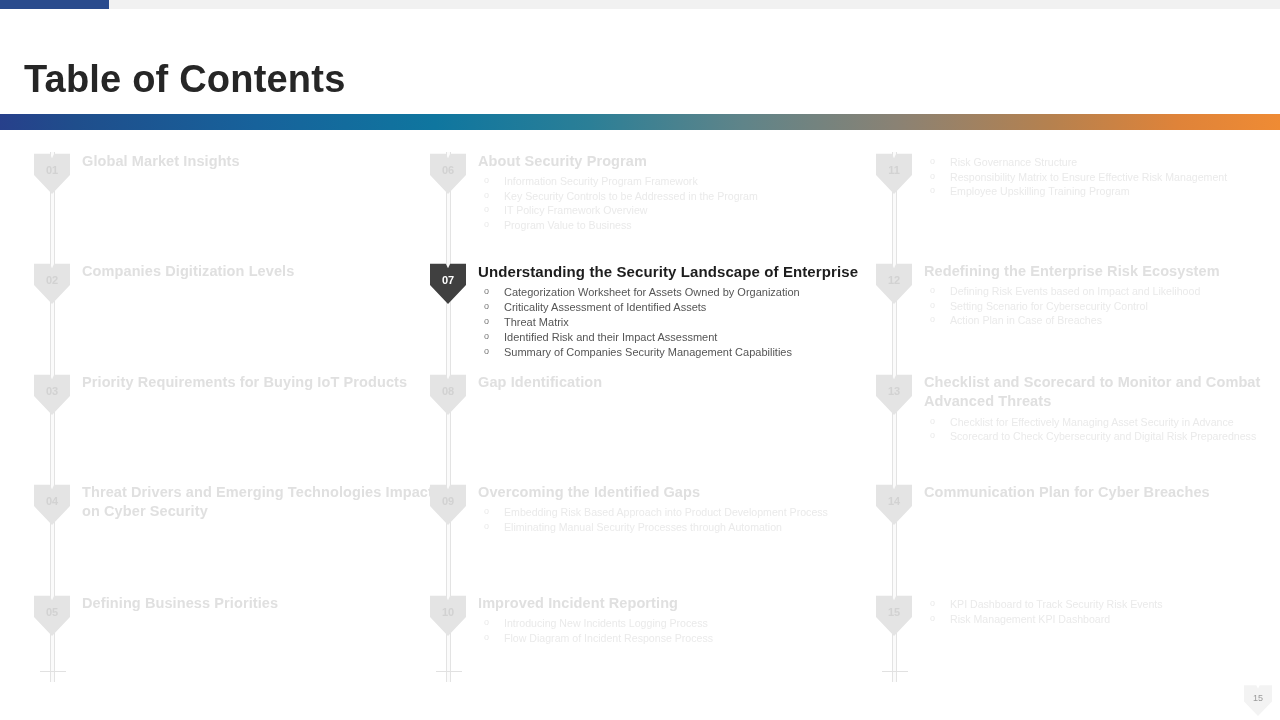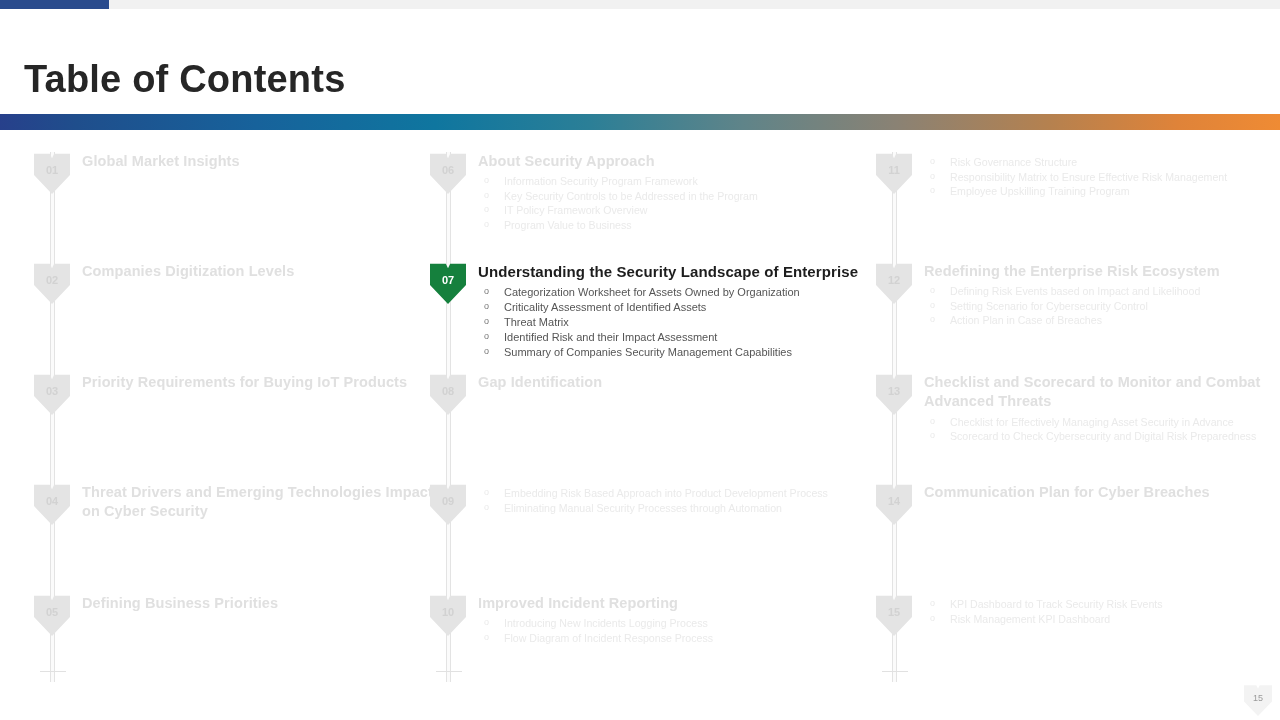--- a/index.html
+++ b/index.html
@@ -72,21 +72,21 @@
                                100% 55%, 50% 100%, 0% 55%);
     clip-path: polygon(0% 4%, 44% 4%, 50% 15%, 56% 4%, 100% 4%,
                        100% 55%, 50% 100%, 0% 55%);
     background:#e4e4e4;
     z-index:2;
   }
   .shield span{
     font-size:11px; font-weight:bold; color:#d2d2d2;
     padding-bottom:6px; line-height:1;
   }
-  .toc-entry.active .shield{ background:#15803d; }
+  .toc-entry.active .shield{ background:#404040; }
   .toc-entry.active .shield span{ color:#ffffff; }
 
   
   .entry-body{ position:absolute; left:48px; top:0; width:calc(100% - 48px); }
   .entry-title{
     font-size:14.5px; font-weight:bold; color:#e0e0e0;
     line-height:1.33; letter-spacing:0.1px;
   }
   .toc-entry.active .entry-title{ color:#1d1d1d; font-size:15px; }
 
@@ -171,21 +171,21 @@
       </div>
     </div>
     <div class="toc-col c1">
       <div class="rail"></div>
       <div class="rail-foot"></div>
       <div class="toc-entry" style="top: 0px;">
         <div class="shield">
           <span>06</span>
         </div>
         <div class="entry-body">
-          <div class="entry-title">About Security Approach</div>
+          <div class="entry-title">About Security Program</div>
           <ul class="entry-subs">
             <li><span class="bullet">o</span><span>Information Security Program Framework</span></li>
             <li><span class="bullet">o</span><span>Key Security Controls to be Addressed in the Program</span></li>
             <li><span class="bullet">o</span><span>IT Policy Framework Overview</span></li>
             <li><span class="bullet">o</span><span>Program Value to Business</span></li>
           </ul>
         </div>
       </div>
       <div class="toc-entry active" style="top: 110px;">
         <div class="shield">
@@ -208,20 +208,21 @@
         </div>
         <div class="entry-body">
           <div class="entry-title">Gap Identification</div>
         </div>
       </div>
       <div class="toc-entry" style="top: 331px;">
         <div class="shield">
           <span>09</span>
         </div>
         <div class="entry-body">
+          <div class="entry-title">Overcoming the Identified Gaps</div>
           <ul class="entry-subs">
             <li><span class="bullet">o</span><span>Embedding Risk Based Approach into Product Development Process</span></li>
             <li><span class="bullet">o</span><span>Eliminating Manual Security Processes through Automation</span></li>
           </ul>
         </div>
       </div>
       <div class="toc-entry" style="top: 442px;">
         <div class="shield">
           <span>10</span>
         </div>

